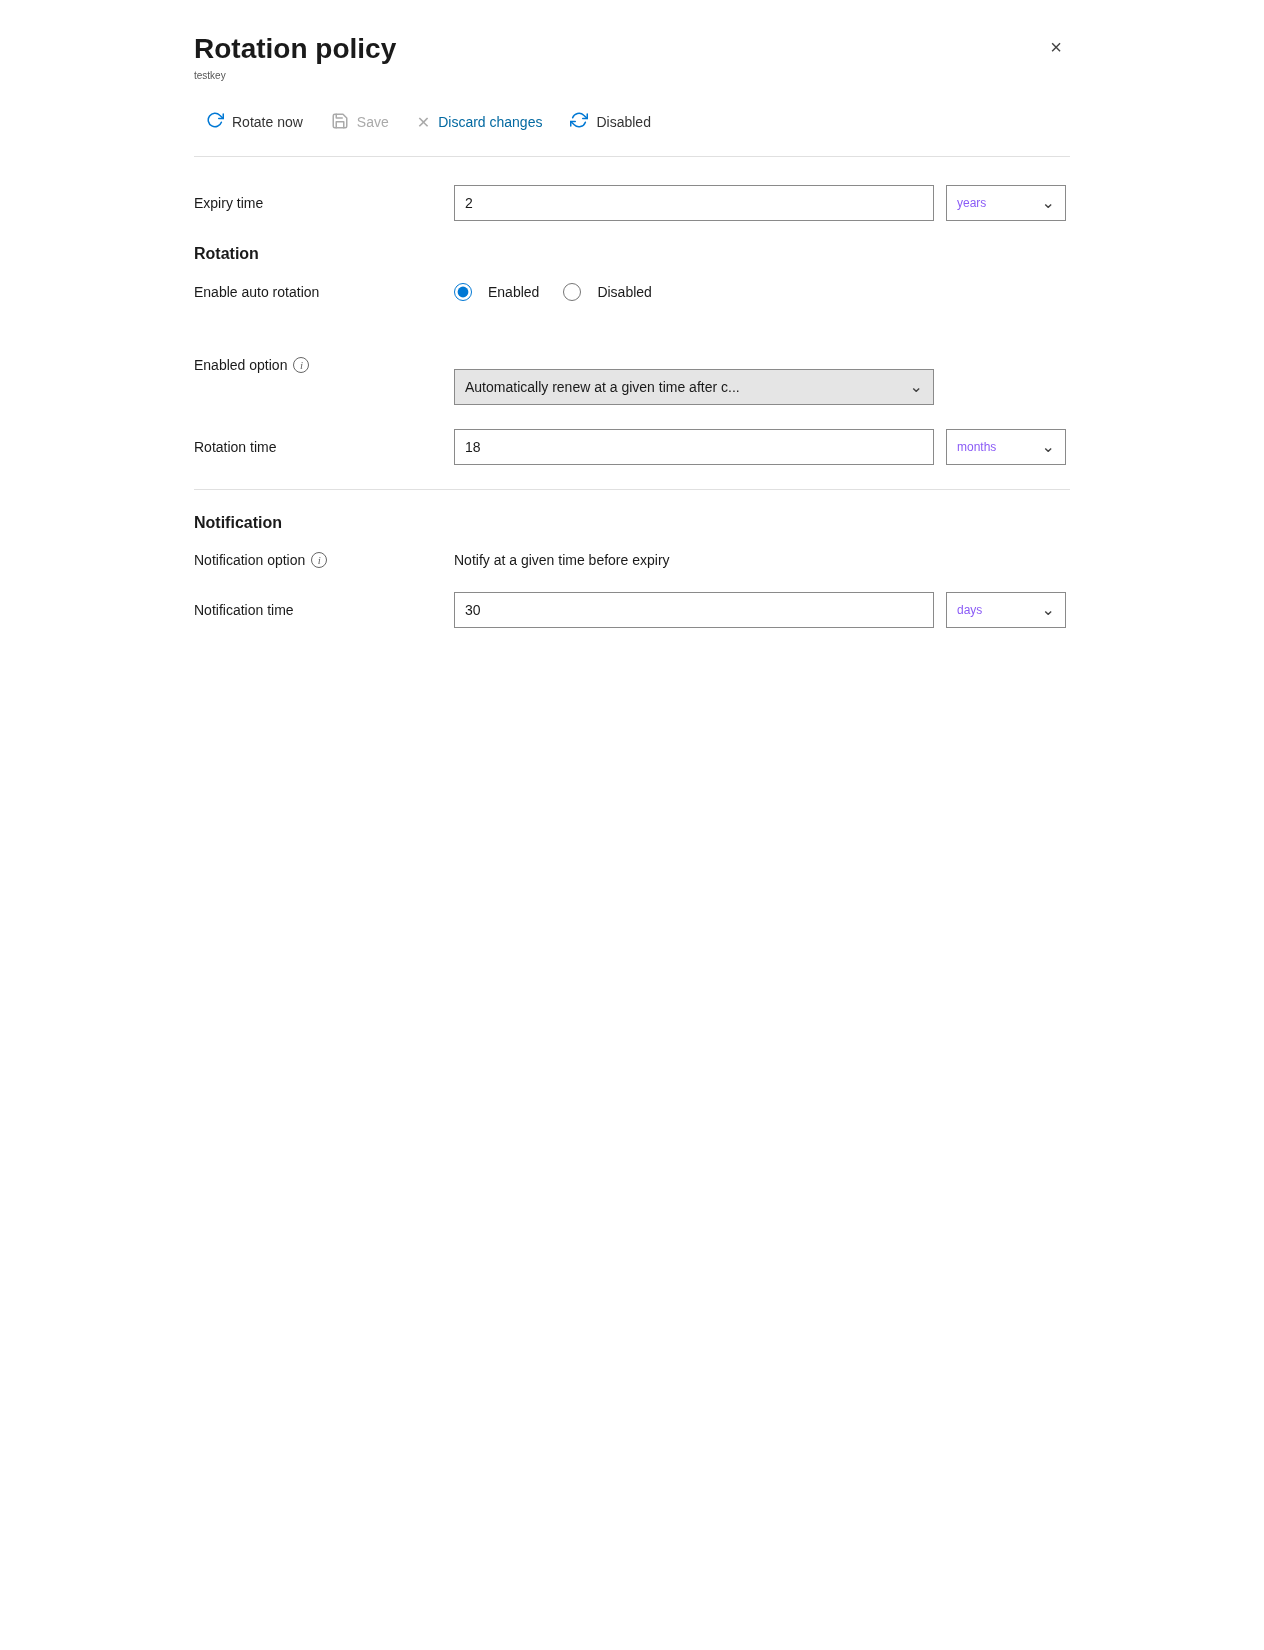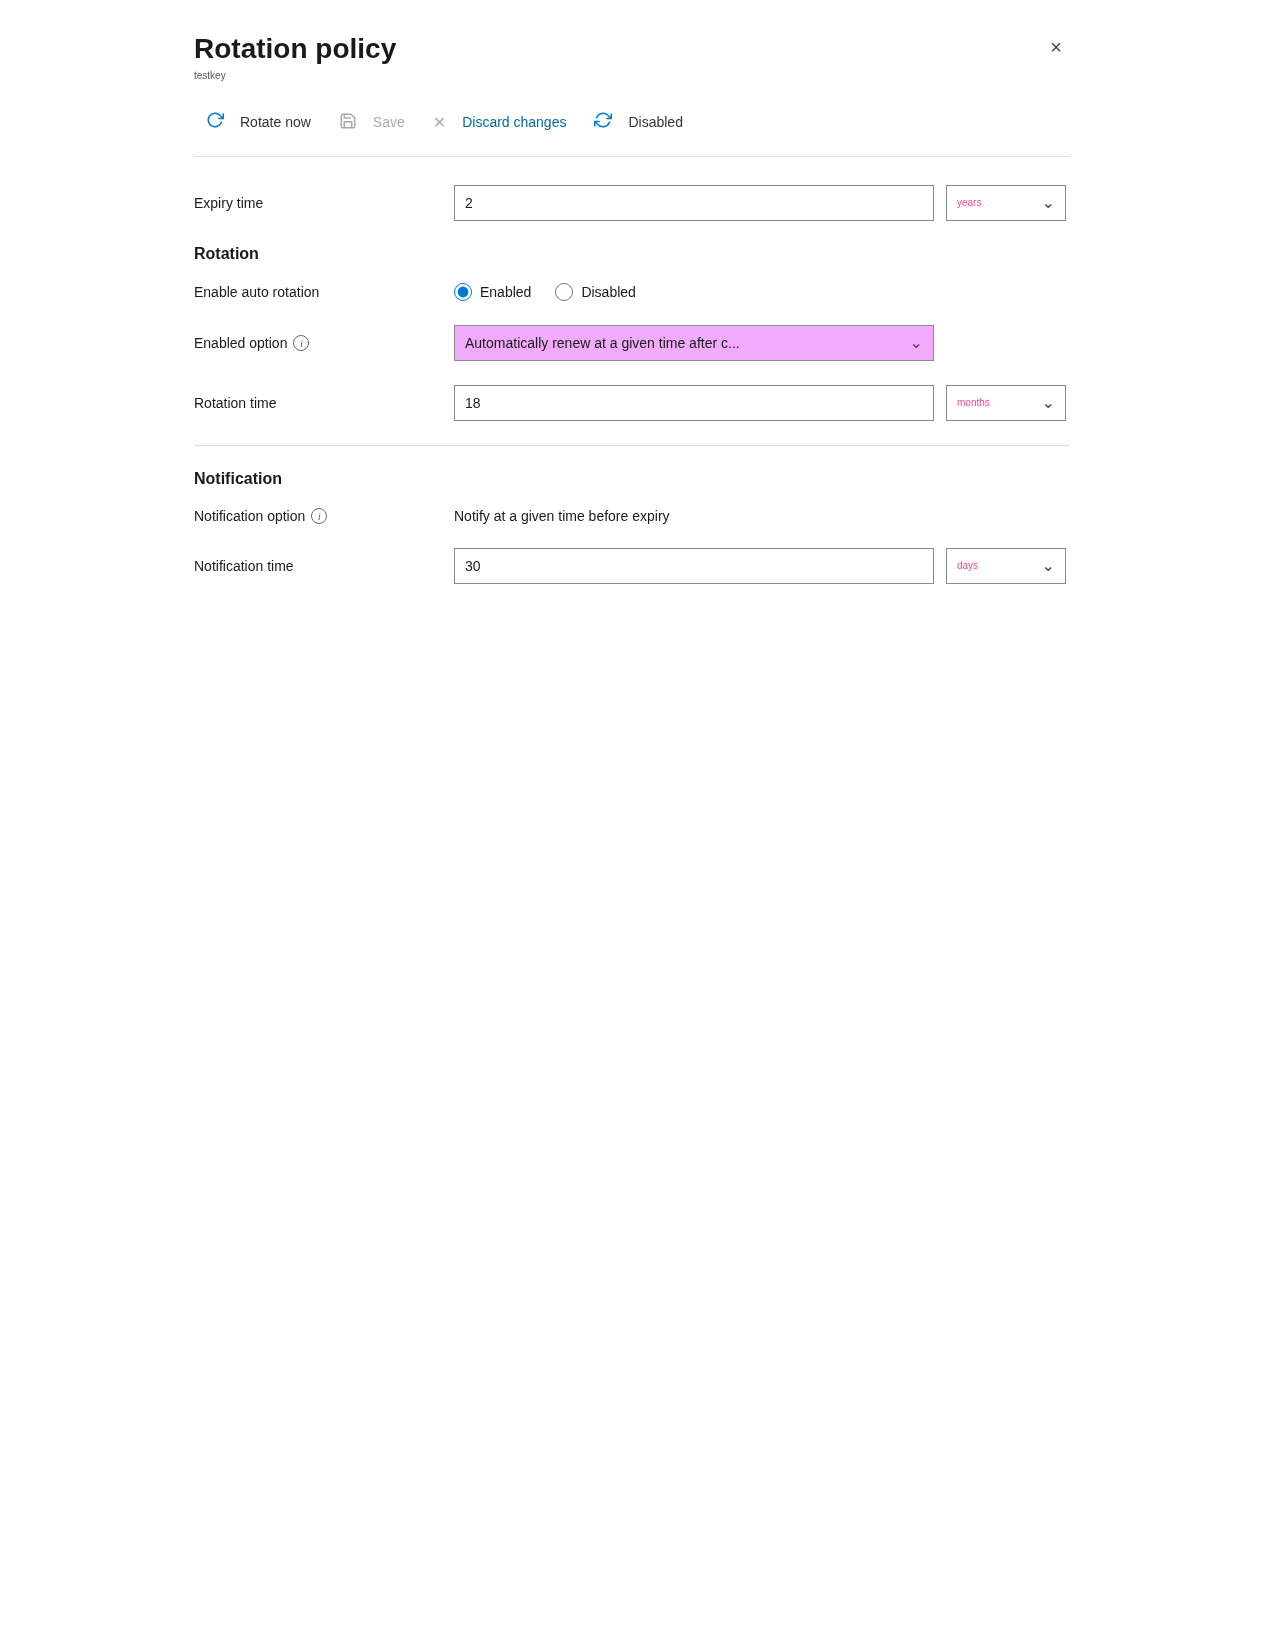--- a/index.html
+++ b/index.html
@@ -65,21 +65,21 @@
       align-items: center;
       gap: 4px;
       padding-bottom: 16px;
       border-bottom: 1px solid #e0e0e0;
       margin-bottom: 28px;
     }
 
     .toolbar-btn {
       display: flex;
       align-items: center;
-      gap: 16px;
+      gap: 8px;
       background: none;
       border: none;
       cursor: pointer;
       font-size: 14px;
       color: #333;
       padding: 6px 12px;
       border-radius: 2px;
     }
 
     .toolbar-btn.disabled {
@@ -145,22 +145,22 @@
       align-items: center;
       border: 1px solid #8a8a8a;
       height: 36px;
       background: #fff;
       min-width: 120px;
     }
 
     .select-wrapper select {
       border: none;
       background: none;
-      font-size: 10px;
-      color: #ec4899;
+      font-size: 12px;
+      color: #8b5cf6;
       cursor: pointer;
       outline: none;
       appearance: none;
       -webkit-appearance: none;
       padding: 0 32px 0 10px;
       height: 100%;
       width: 100%;
     }
 
     .select-wrapper::after {
@@ -184,21 +184,21 @@
 
     .radio-group {
       display: flex;
       align-items: center;
       gap: 24px;
     }
 
     .radio-option {
       display: flex;
       align-items: center;
-      gap: 8px;
+      gap: 16px;
       cursor: pointer;
       font-size: 14px;
       color: #1a1a1a;
     }
 
     .radio-option input[type="radio"] {
       width: 18px;
       height: 18px;
       cursor: pointer;
       accent-color: #0078d4;
@@ -220,21 +220,22 @@
     }
 
     .dropdown-select-full {
       flex: 1;
       max-width: 480px;
       position: relative;
       display: inline-flex;
       align-items: flex-start;
       border: 1px solid #8a8a8a;
       height: 36px;
-      background: #f0abfc;
+      background: #e5e5e5;
+      margin-top: 44px;
     }
 
     .dropdown-select-full select {
       border: none;
       background: none;
       font-size: 14px;
       color: #1a1a1a;
       cursor: pointer;
       outline: none;
       appearance: none;

